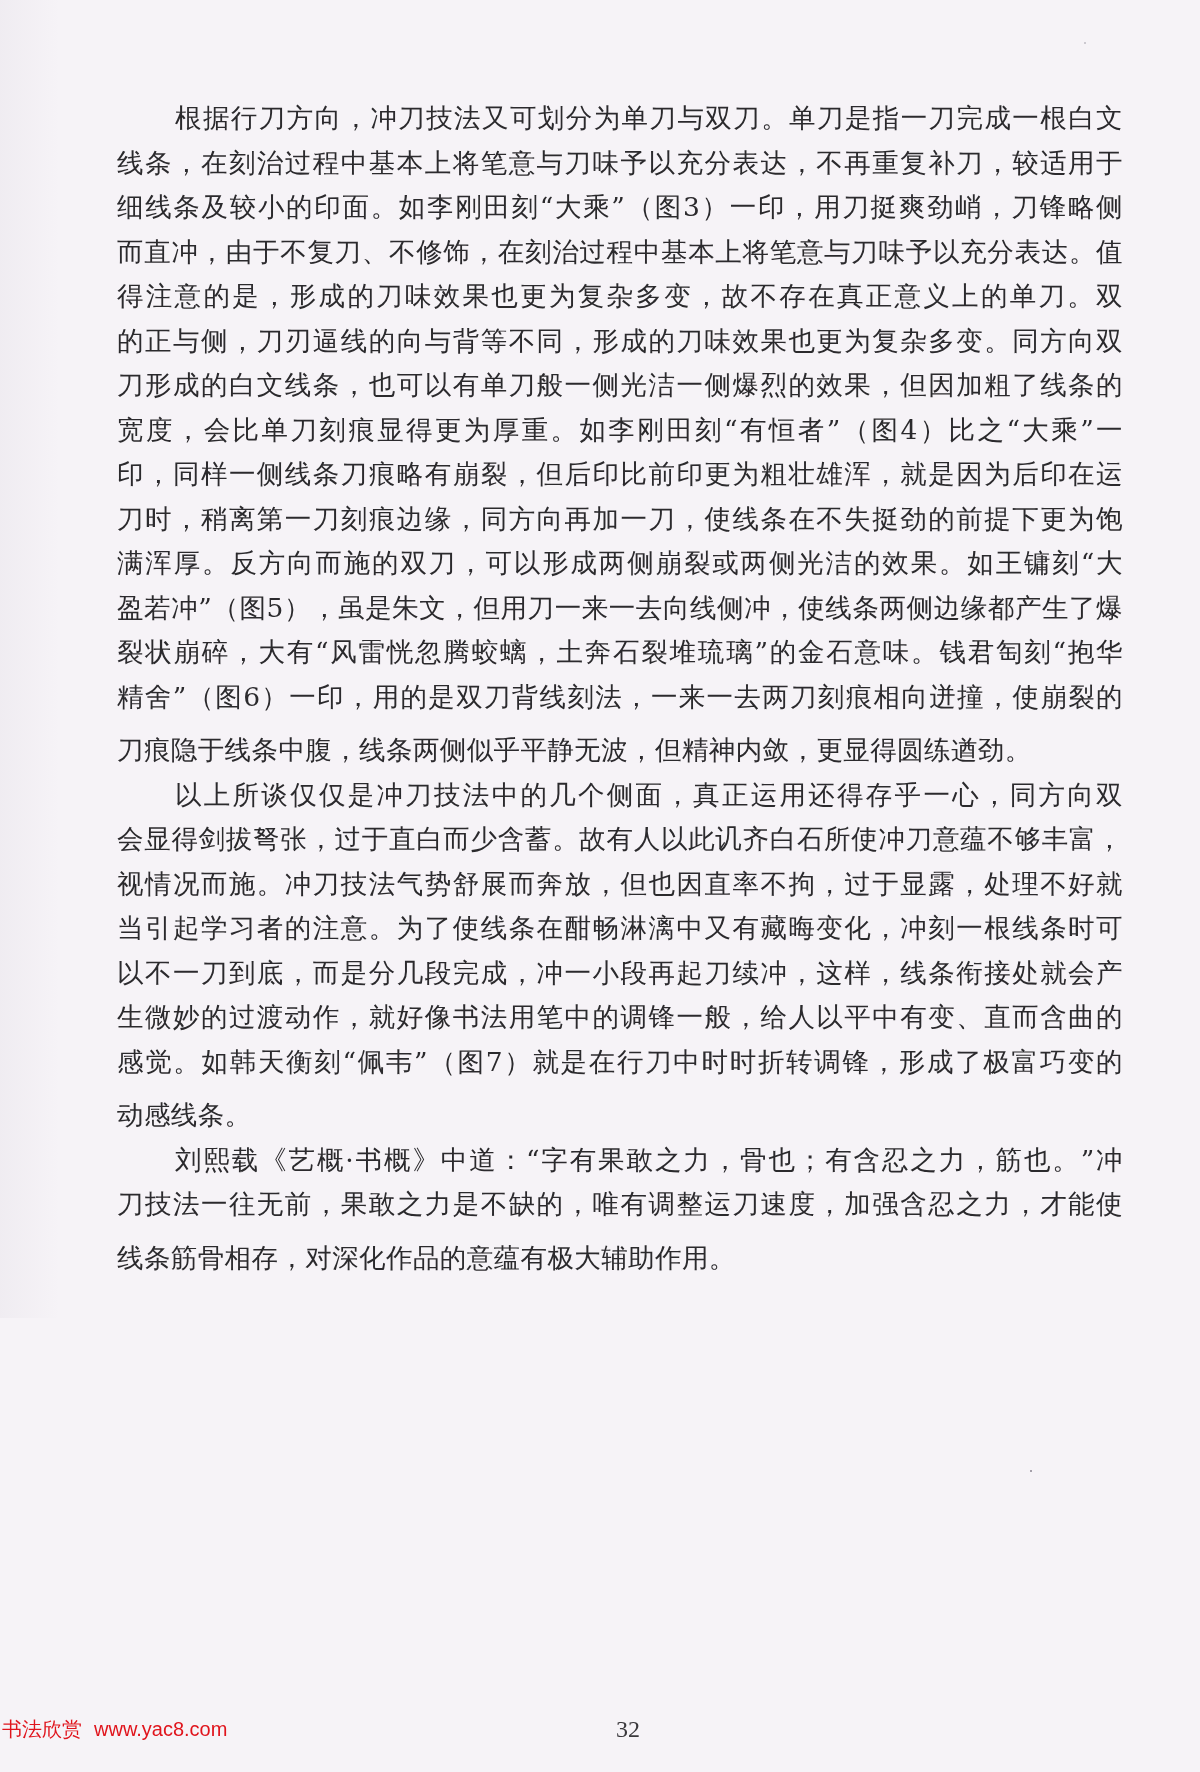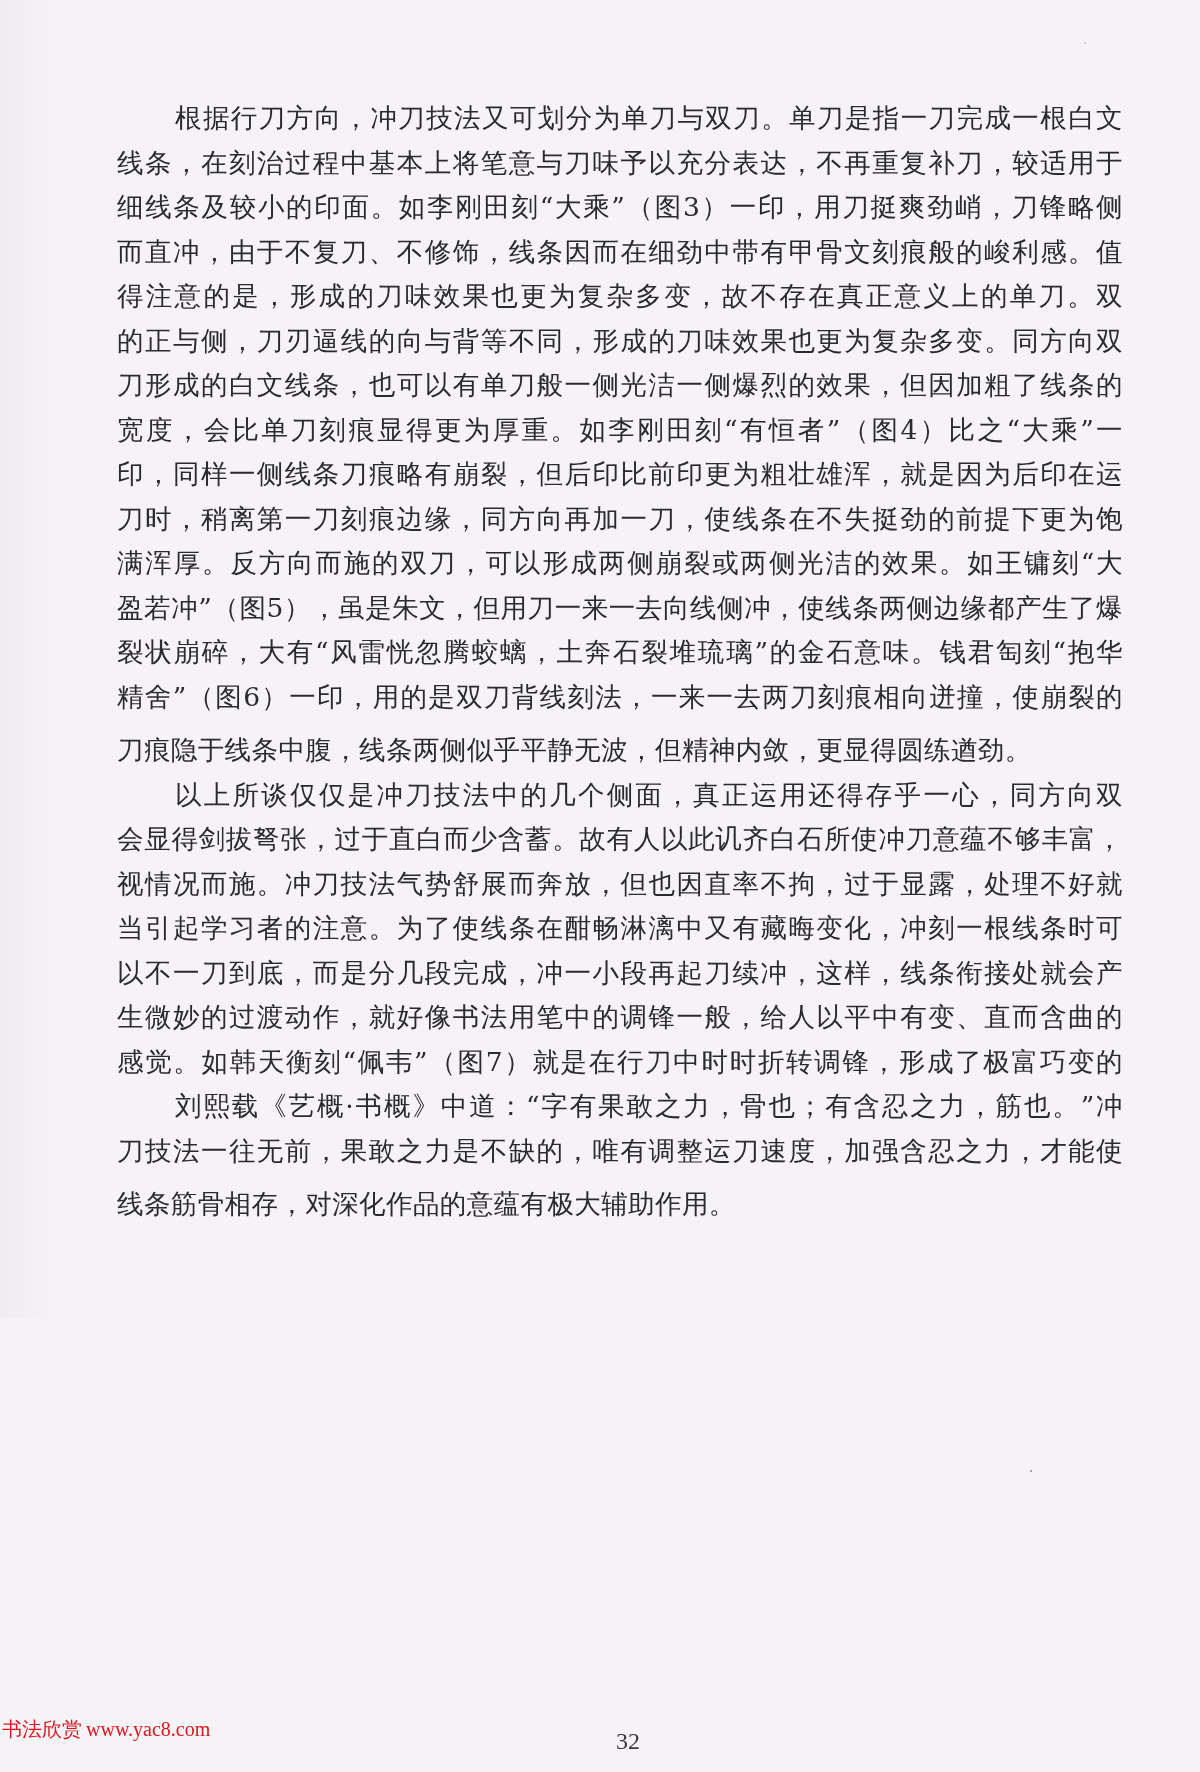--- a/index.html
+++ b/index.html
@@ -52,52 +52,51 @@
       position: absolute;
       left: 2px;
       top: 1716px;
       font-family: "DejaVu Serif", "Liberation Serif", serif;
       font-size: 20px;
       color: #e0141c;
       letter-spacing: 0px;
       white-space: nowrap;
     }
     .watermark .url {
-      font-family: Liberation Serif, serif;
-      margin-left: 4px;
+      font-family: Liberation Sans, sans-serif;
+      margin-left: 12px;
       font-size: 20px;
     }
     .page-number {
       position: absolute;
       left: 616px;
       top: 1716px;
       font-family: "Liberation Serif", "DejaVu Serif", serif;
       font-size: 24px;
       color: #3a383c;
-      margin-top: 12px;
     }
     .speck {
       position: absolute;
       width: 2px; height: 2px;
       background: #8a8590;
       border-radius: 50%;
     }
   </style>
 </head>
 <body>
 
 <div class="page">
 
   <div class="body-text">
 
     <div>
       <div class="line indent">根据行刀方向，冲刀技法又可划分为单刀与双刀。单刀是指一刀完成一根白文</div>
       <div class="line">线条，在刻治过程中基本上将笔意与刀味予以充分表达，不再重复补刀，较适用于</div>
       <div class="line">细线条及较小的印面。如李刚田刻“大乘”（图3）一印，用刀挺爽劲峭，刀锋略侧</div>
-      <div class="line">而直冲，由于不复刀、不修饰，线条因而在细劲中带有甲骨文刻痕般的峻利感。值</div>
+      <div class="line">而直冲，由于不复刀、不修饰，在刻治过程中基本上将笔意与刀味予以充分表达。值</div>
       <div class="line">得注意的是，形成的刀味效果也更为复杂多变，故不存在真正意义上的单刀。双</div>
       <div class="line">的正与侧，刀刃逼线的向与背等不同，形成的刀味效果也更为复杂多变。同方向双</div>
       <div class="line">刀形成的白文线条，也可以有单刀般一侧光洁一侧爆烈的效果，但因加粗了线条的</div>
       <div class="line">宽度，会比单刀刻痕显得更为厚重。如李刚田刻“有恒者”（图4）比之“大乘”一</div>
       <div class="line">印，同样一侧线条刀痕略有崩裂，但后印比前印更为粗壮雄浑，就是因为后印在运</div>
       <div class="line">刀时，稍离第一刀刻痕边缘，同方向再加一刀，使线条在不失挺劲的前提下更为饱</div>
       <div class="line">满浑厚。反方向而施的双刀，可以形成两侧崩裂或两侧光洁的效果。如王镛刻“大</div>
       <div class="line">盈若冲”（图5），虽是朱文，但用刀一来一去向线侧冲，使线条两侧边缘都产生了爆</div>
       <div class="line">裂状崩碎，大有“风雷恍忽腾蛟螭，土奔石裂堆琉璃”的金石意味。钱君匋刻“抱华</div>
       <div class="line">精舍”（图6）一印，用的是双刀背线刻法，一来一去两刀刻痕相向迸撞，使崩裂的</div>
@@ -105,20 +104,21 @@
     </div>
 
     <div>
       <div class="line indent">以上所谈仅仅是冲刀技法中的几个侧面，真正运用还得存乎一心，同方向双</div>
       <div class="line">会显得剑拔弩张，过于直白而少含蓄。故有人以此讥齐白石所使冲刀意蕴不够丰富，</div>
       <div class="line">视情况而施。冲刀技法气势舒展而奔放，但也因直率不拘，过于显露，处理不好就</div>
       <div class="line">当引起学习者的注意。为了使线条在酣畅淋漓中又有藏晦变化，冲刻一根线条时可</div>
       <div class="line">以不一刀到底，而是分几段完成，冲一小段再起刀续冲，这样，线条衔接处就会产</div>
       <div class="line">生微妙的过渡动作，就好像书法用笔中的调锋一般，给人以平中有变、直而含曲的</div>
       <div class="line">感觉。如韩天衡刻“佩韦”（图7）就是在行刀中时时折转调锋，形成了极富巧变的</div>
+      <div class="line last">动感线条。</div>
     </div>
 
     <div>
       <div class="line indent">刘熙载《艺概·书概》中道：“字有果敢之力，骨也；有含忍之力，筋也。”冲</div>
       <div class="line">刀技法一往无前，果敢之力是不缺的，唯有调整运刀速度，加强含忍之力，才能使</div>
       <div class="line last">线条筋骨相存，对深化作品的意蕴有极大辅助作用。</div>
     </div>
   </div>
 
   <span class="speck" style="left:1030px; top:1470px;"></span>

